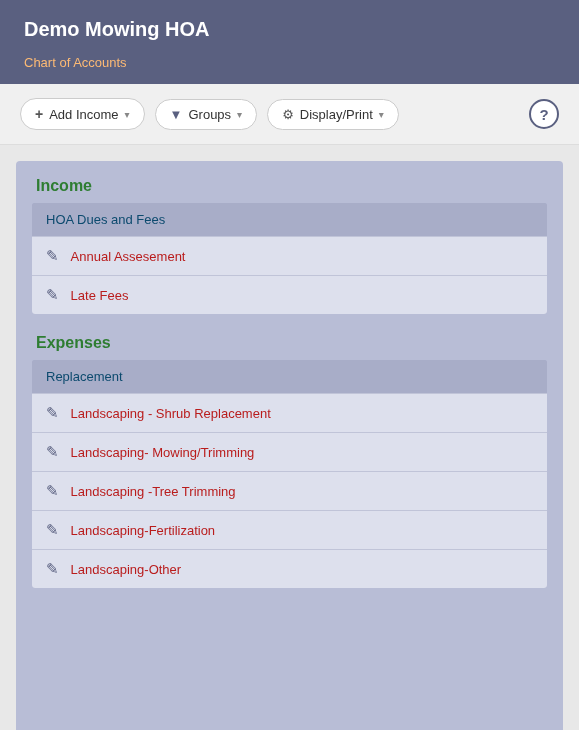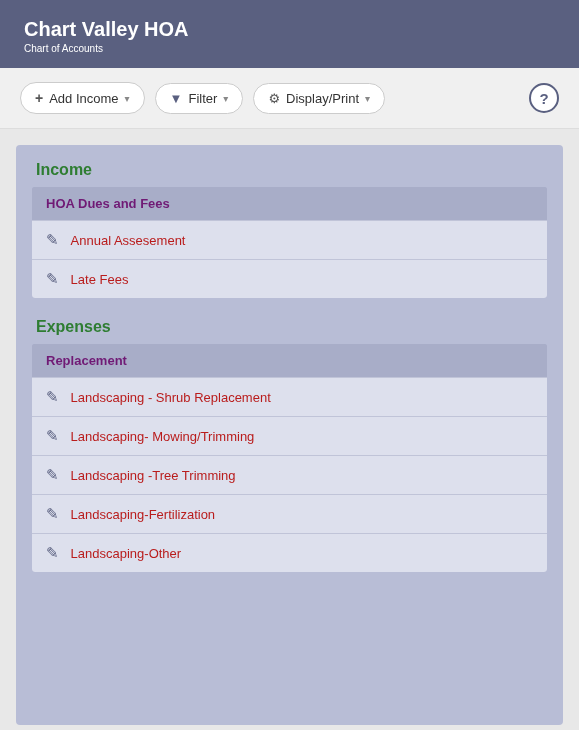--- a/index.html
+++ b/index.html
@@ -15,23 +15,23 @@
       background: #5a6080;
       padding: 18px 24px 14px;
       color: white;
     }
     .header-title {
       font-size: 20px;
       font-weight: bold;
       color: white;
     }
     .header-subtitle {
-      font-size: 10px;
-      color: #ffffff;
-      margin-top: 2px;
+      font-size: 13px;
+      color: #fdba74;
+      margin-top: 14px;
     }
 
     
     .toolbar {
       background: #f0f0f0;
       padding: 14px 20px;
       display: flex;
       align-items: center;
       gap: 10px;
       border-bottom: 1px solid #ddd;
@@ -92,22 +92,22 @@
 
     
     .group {
       background: #a8adc8;
       border-radius: 3px;
       overflow: hidden;
     }
     .group-header {
       padding: 9px 14px;
       font-size: 13px;
-      font-weight: bold;
-      color: #701a75;
+      font-weight: normal;
+      color: #0c4a6e;
       background: #a8adc8;
     }
 
     
     .account-row {
       display: flex;
       align-items: center;
       gap: 12px;
       padding: 10px 14px;
       background: #dde0ed;
@@ -126,33 +126,33 @@
     }
 
     .filter-icon { color: #5a6080; }
     .gear-icon { color: #555; }
     .plus-icon { font-size: 14px; font-weight: bold; color: #555; }
   </style>
 </head>
 <body>
 
 <div class="header">
-  <div class="header-title">Chart Valley HOA</div>
+  <div class="header-title">Demo Mowing HOA</div>
   <div class="header-subtitle">Chart of Accounts</div>
 </div>
 
 <div class="toolbar">
   <button class="toolbar-btn">
     <span class="plus-icon">+</span>
     <span>Add Income</span>
     <span class="chevron">▾</span>
   </button>
   <button class="toolbar-btn">
     <span class="filter-icon">▼</span>
-    <span>Filter</span>
+    <span>Groups</span>
     <span class="chevron">▾</span>
   </button>
   <button class="toolbar-btn">
     <span class="gear-icon">⚙</span>
     <span>Display/Print</span>
     <span class="chevron">▾</span>
   </button>
   <button class="help-btn">
     <span>?</span>
   </button>

